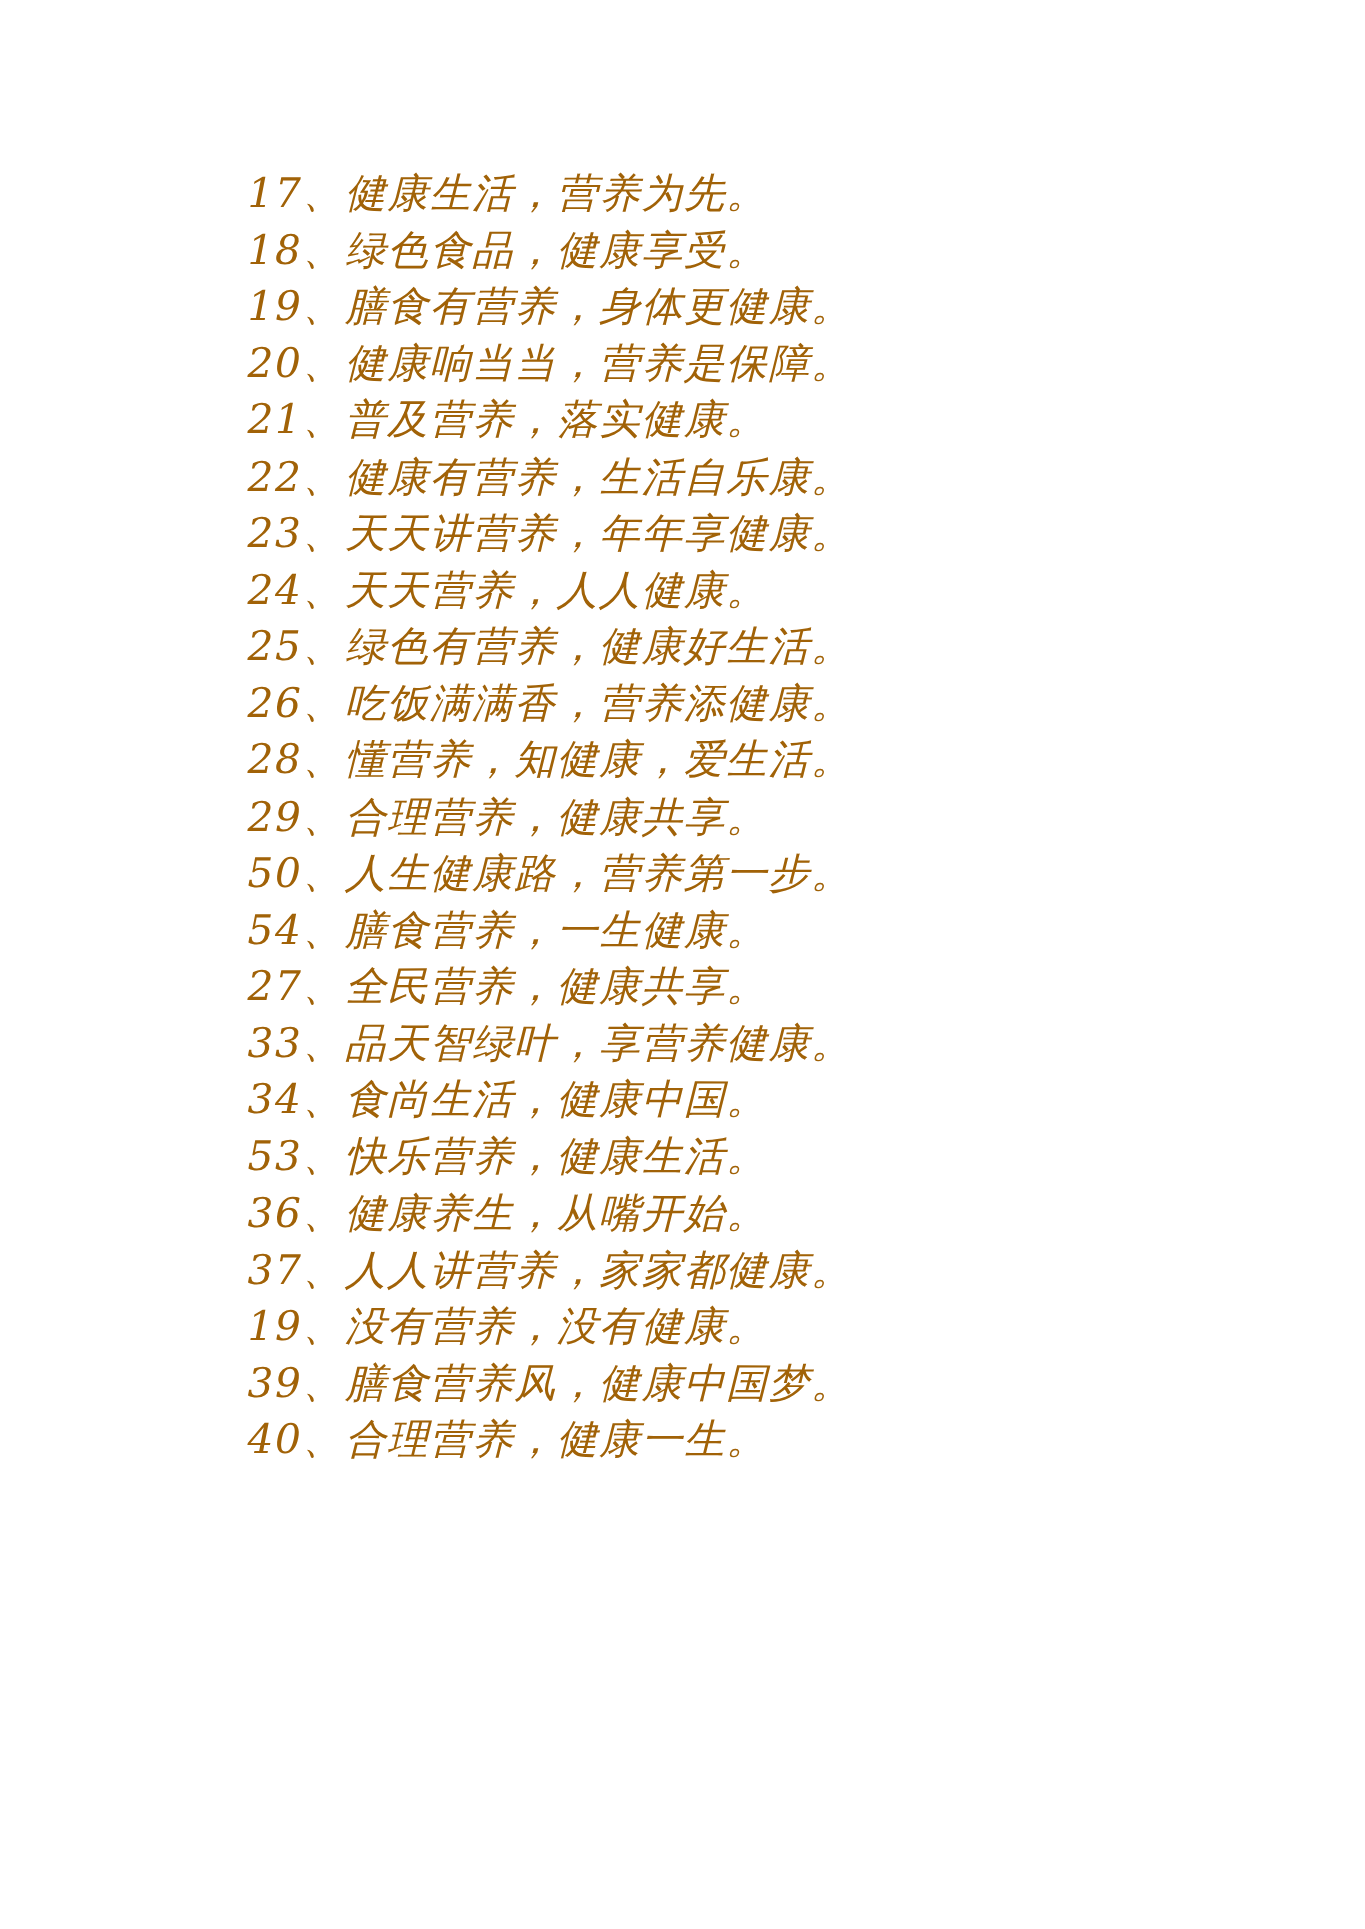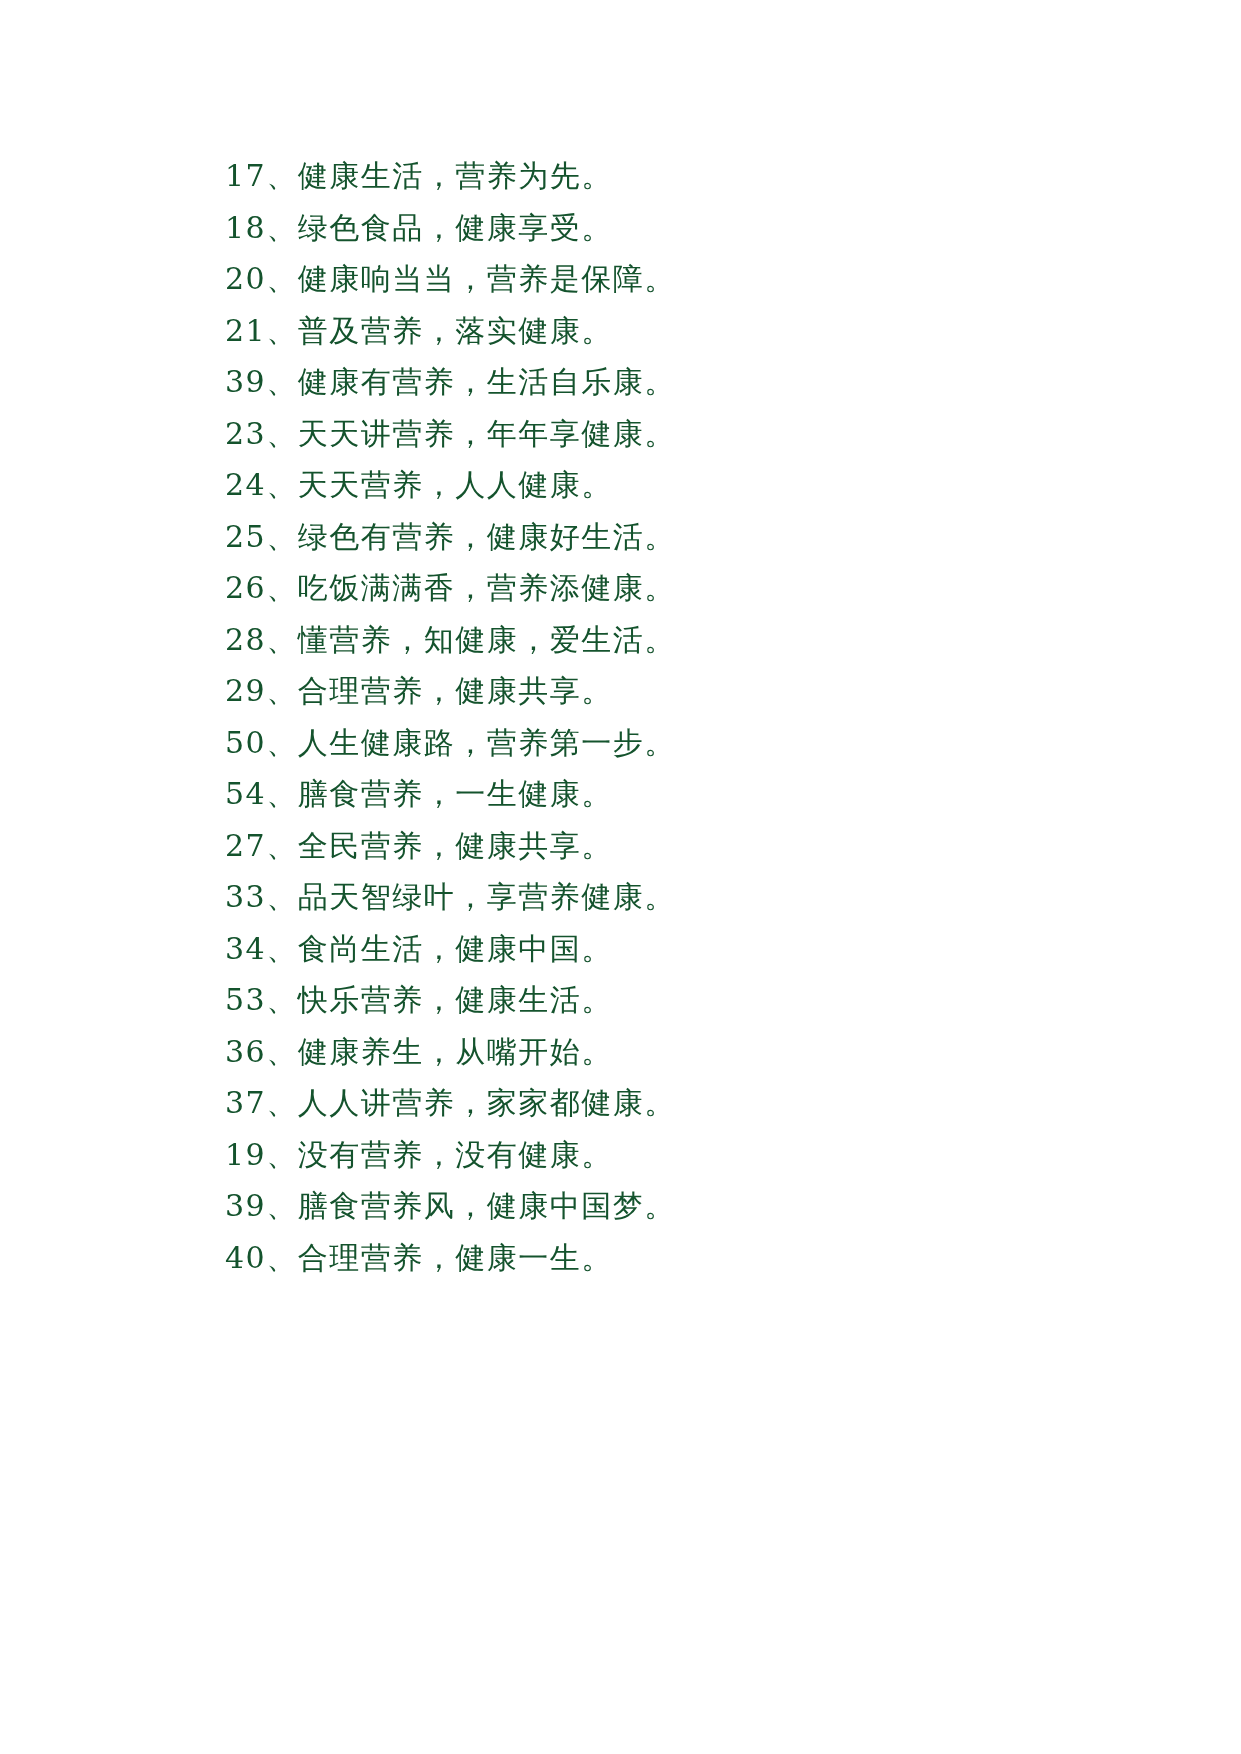--- a/index.html
+++ b/index.html
@@ -18,38 +18,40 @@
   .page {
     box-sizing: border-box;
     width: 1241px;
     height: 1754px;
     padding: 150px 120px 80px 225px;
   }
   .doc-body {
     display: block;
   }
   .line {
-    font-size: 30px;
+    font-size: 37px;
     line-height: 51.5px;
     letter-spacing: 1.5px;
     white-space: nowrap;
     font-family: "DejaVu Serif", "Liberation Serif", serif;
-    color: #14532d;
+    color: #a16207;
+    font-style: italic;
   }
 </style>
 </head>
 <body>
 
 <div class="page">
   <div class="doc-body">
     <div class="line">17、健康生活，营养为先。</div>
     <div class="line">18、绿色食品，健康享受。</div>
+    <div class="line">19、膳食有营养，身体更健康。</div>
     <div class="line">20、健康响当当，营养是保障。</div>
     <div class="line">21、普及营养，落实健康。</div>
-    <div class="line">39、健康有营养，生活自乐康。</div>
+    <div class="line">22、健康有营养，生活自乐康。</div>
     <div class="line">23、天天讲营养，年年享健康。</div>
     <div class="line">24、天天营养，人人健康。</div>
     <div class="line">25、绿色有营养，健康好生活。</div>
     <div class="line">26、吃饭满满香，营养添健康。</div>
     <div class="line">28、懂营养，知健康，爱生活。</div>
     <div class="line">29、合理营养，健康共享。</div>
     <div class="line">50、人生健康路，营养第一步。</div>
     <div class="line">54、膳食营养，一生健康。</div>
     <div class="line">27、全民营养，健康共享。</div>
     <div class="line">33、品天智绿叶，享营养健康。</div>

